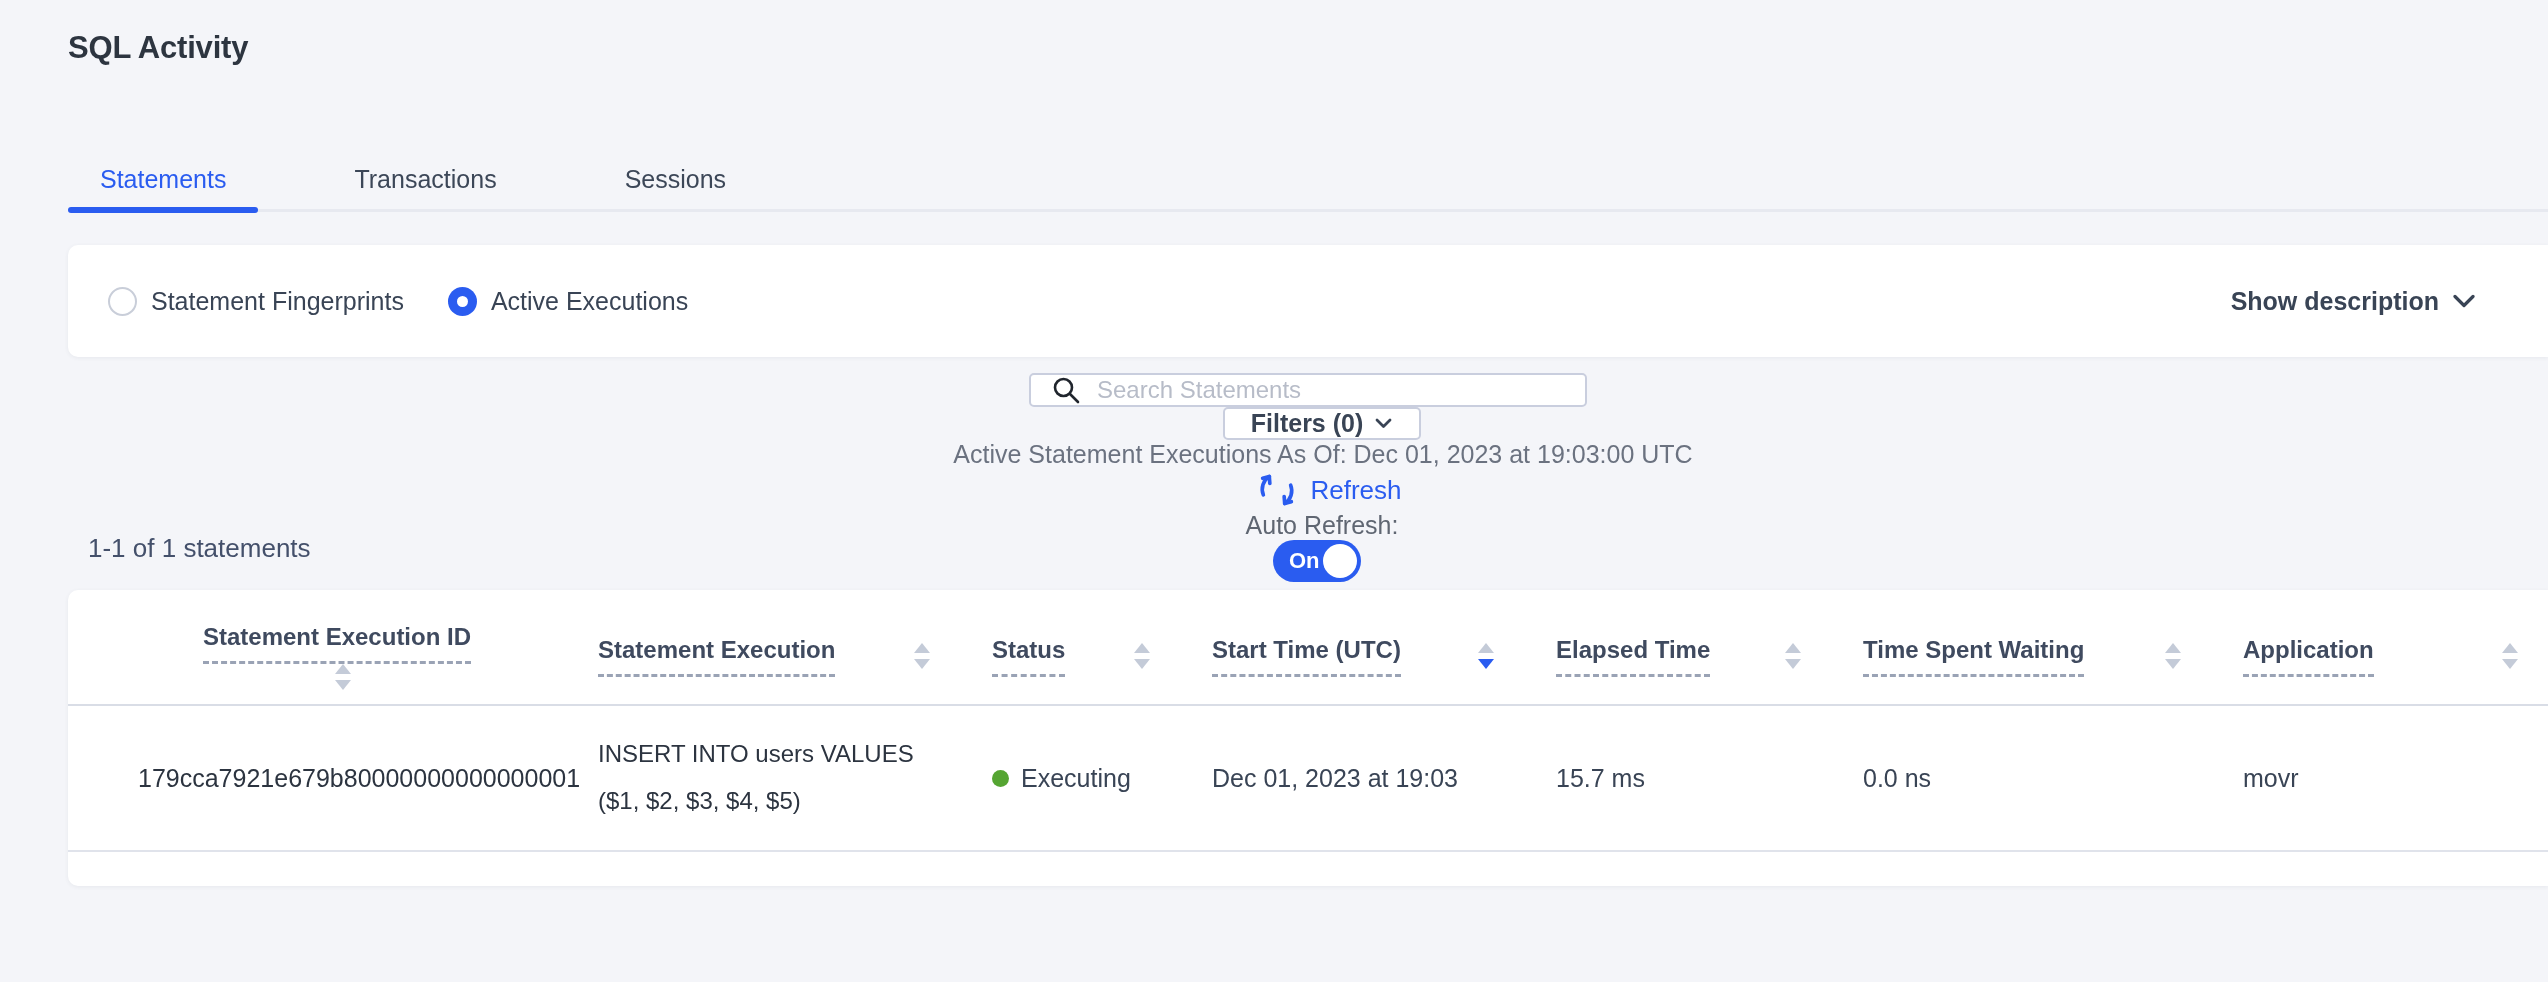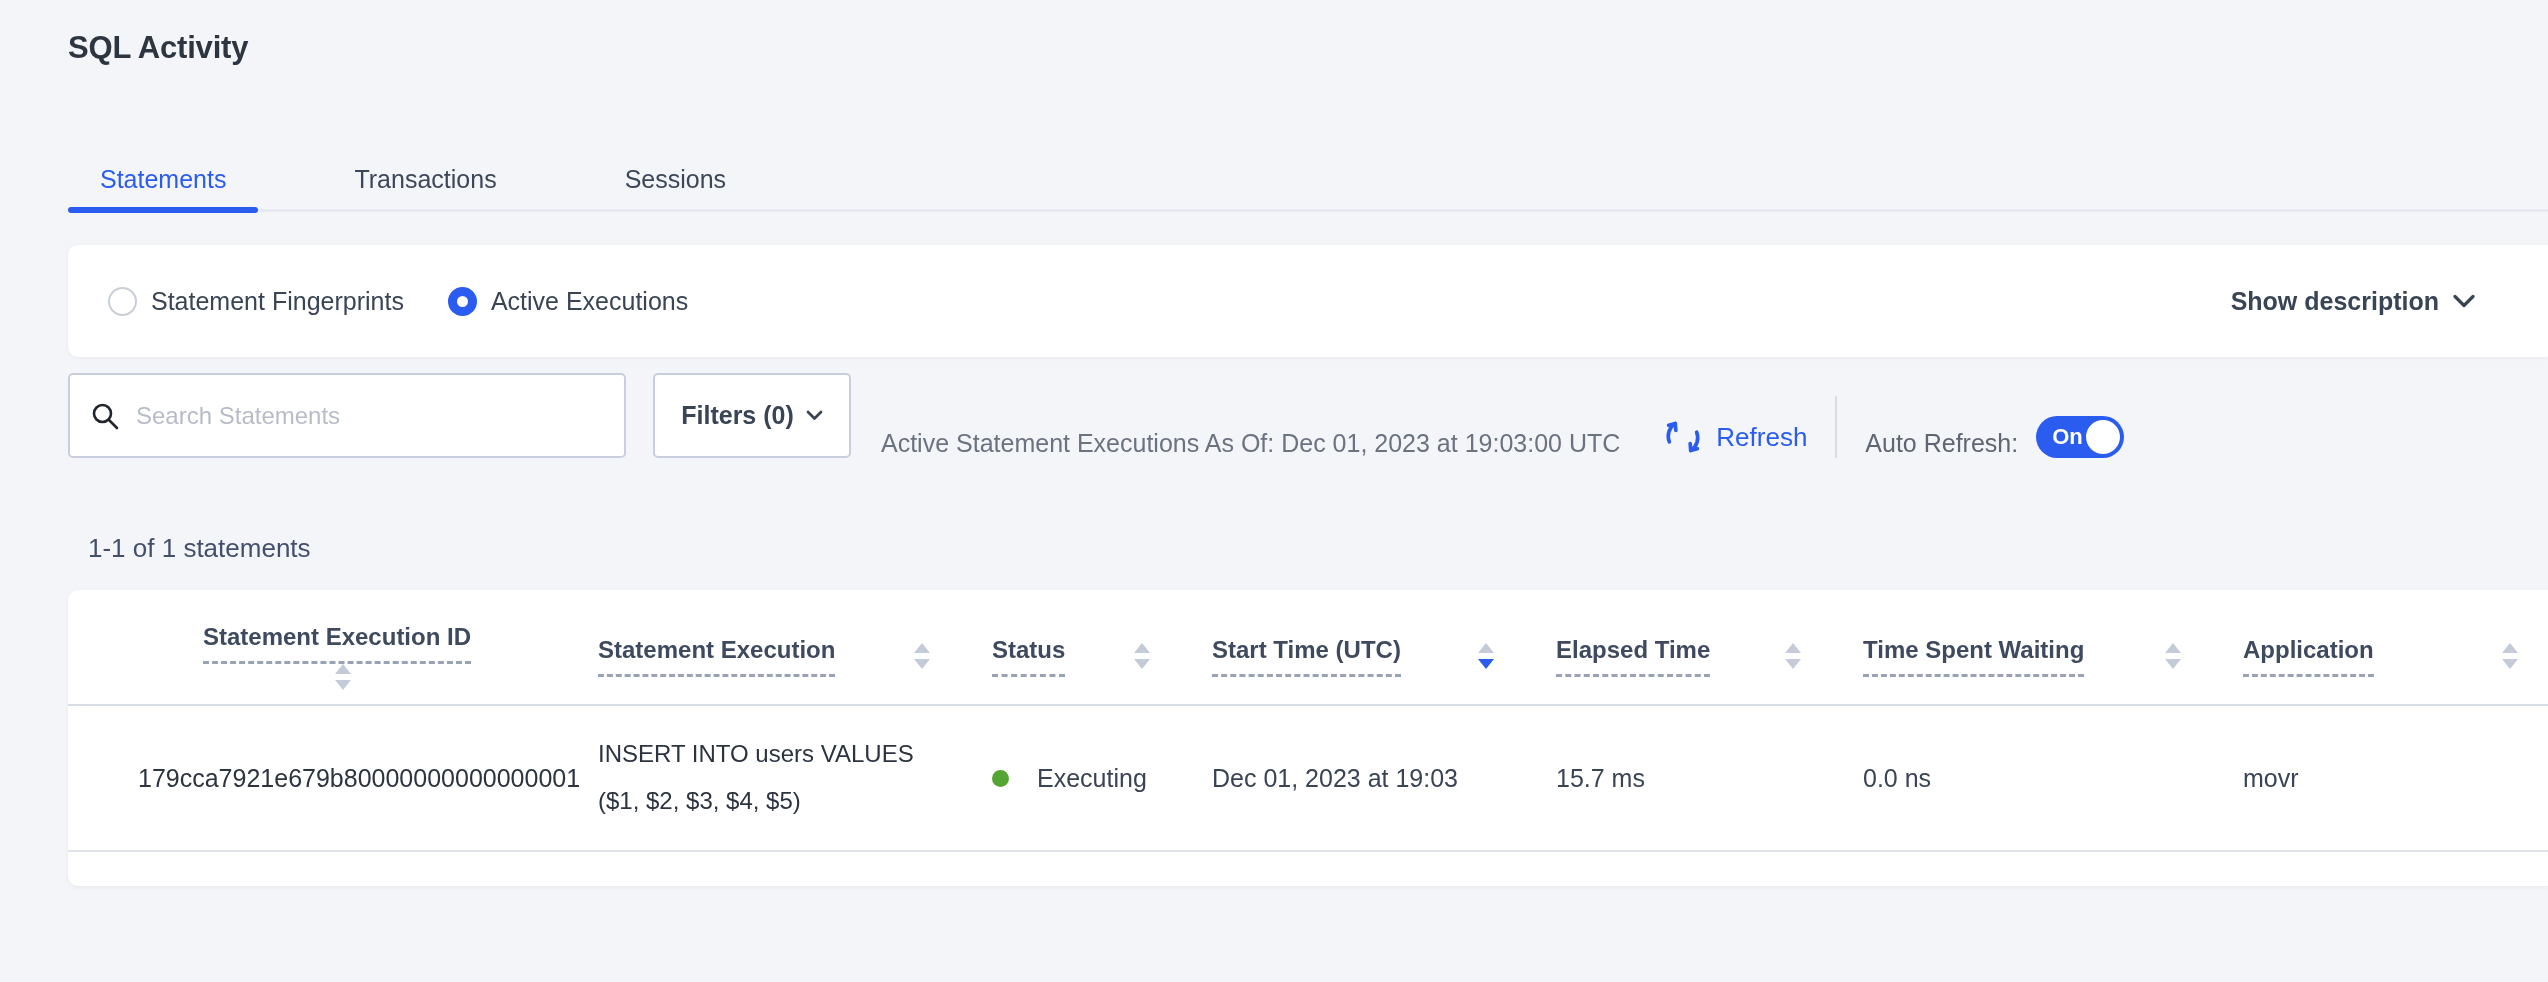--- a/index.html
+++ b/index.html
@@ -24,21 +24,21 @@
                box-shadow:0 1px 4px rgba(60,70,90,.07); display:flex; align-items:center; padding:0 73px 0 40px; }
   .radio-option { display:flex; align-items:center; margin-right:44px; cursor:pointer; }
   .radio-circle { width:29px; height:29px; border-radius:50%; flex:0 0 auto; }
   .radio-circle.unselected { border:2px solid #c9ced9; background:#fff; }
   .radio-circle.selected { background:#2a5cf0; position:relative; }
   .radio-circle.selected::after { content:""; position:absolute; left:9px; top:9px; width:11px; height:11px; border-radius:50%; background:#fff; }
   .radio-label { margin-left:14px; font-size:25px; color:#394455; }
   .show-desc { margin-left:auto; display:flex; align-items:center; gap:14px; font-size:25px; font-weight:700; color:#394455; cursor:pointer; }
 
   
-  .controls { position:absolute; left:68px; right:0; top:373px; height:85px; display:flex; align-items:flex-end; }
+  .controls { position:absolute; left:68px; right:0; top:373px; height:85px; display:flex; align-items:center;flex-direction:column; }
   .search-box { width:558px; height:85px; background:#fff; border:2px solid #c9cede; border-radius:5px; display:flex; align-items:center; padding:0 20px; }
   .search-box input { flex:1; margin-left:16px; border:none; outline:none; font-size:24px; color:#394455; font-family:"Liberation Sans", sans-serif; background:transparent; }
   .search-box input::placeholder { color:#b7bcc8; }
   .filters-btn { margin-left:27px; width:198px; height:85px; background:#fff; border:2px solid #c9cede; border-radius:5px;
                  display:flex; align-items:center; justify-content:center; gap:12px; cursor:pointer; }
   .filters-btn span { font-size:25px; font-weight:700; color:#394455; }
   .asof { margin-left:30px; font-size:25px; color:#6b7280; }
   .refresh { margin-left:42px; display:flex; align-items:center; gap:12px; font-size:26px; color:#2a5cf0; cursor:pointer; }
   .vdivider { margin-left:28px; width:2px; height:62px; background:#d9dde6; }
   .auto-refresh-label { margin-left:28px; font-size:25px; color:#5f6672; }
@@ -61,21 +61,21 @@
   .th-inner { display:flex; justify-content:space-between; align-items:center; padding-right:62px; }
   th:first-child .th-inner { padding-left:70px;flex-direction:column; }
   .th-label { font-size:24px; font-weight:700; color:#3f4a5f; border-bottom:3px dashed #9aa3b5; padding-bottom:10px; white-space:nowrap; }
   .sort { display:flex; flex-direction:column; gap:6px; flex:0 0 auto; margin-left:12px; }
   .sort .up   { width:0; height:0; border-left:8px solid transparent; border-right:8px solid transparent; border-bottom:10px solid #c4cbd8; }
   .sort .down { width:0; height:0; border-left:8px solid transparent; border-right:8px solid transparent; border-top:10px solid #c4cbd8; }
   .sort .down.active { border-top-color:#2a5cf0; }
   td { height:146px; vertical-align:middle; border-bottom:2px solid #e0e3eb; font-size:25px; color:#394455; }
   td:first-child { padding-left:70px; color:#2c3440; }
   .stmt { font-size:24px; line-height:1.95; white-space:pre-line; color:#2c3440; }
-  .status-cell { display:flex; align-items:center; gap:28px; }
+  .status-cell { display:flex; align-items:center; gap:12px; }
   .status-dot { width:17px; height:17px; border-radius:50%; background:#55a532; flex:0 0 auto; }
 
   .icon { display:block; }
 </style>
 </head>
 <body>
 
 <div class="screen">
 
   <h1 class="page-title">SQL Activity</h1>

